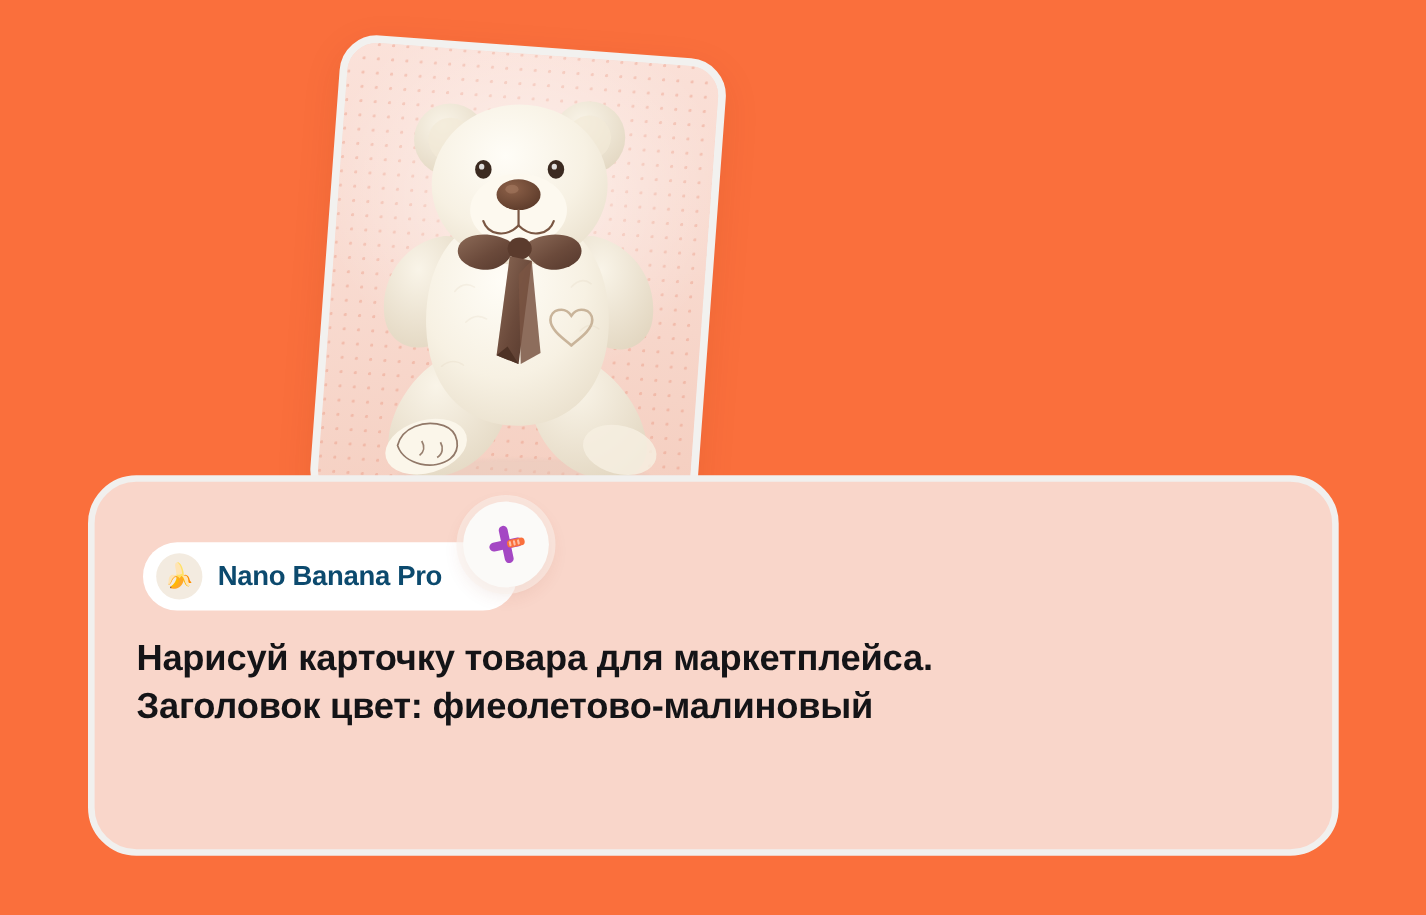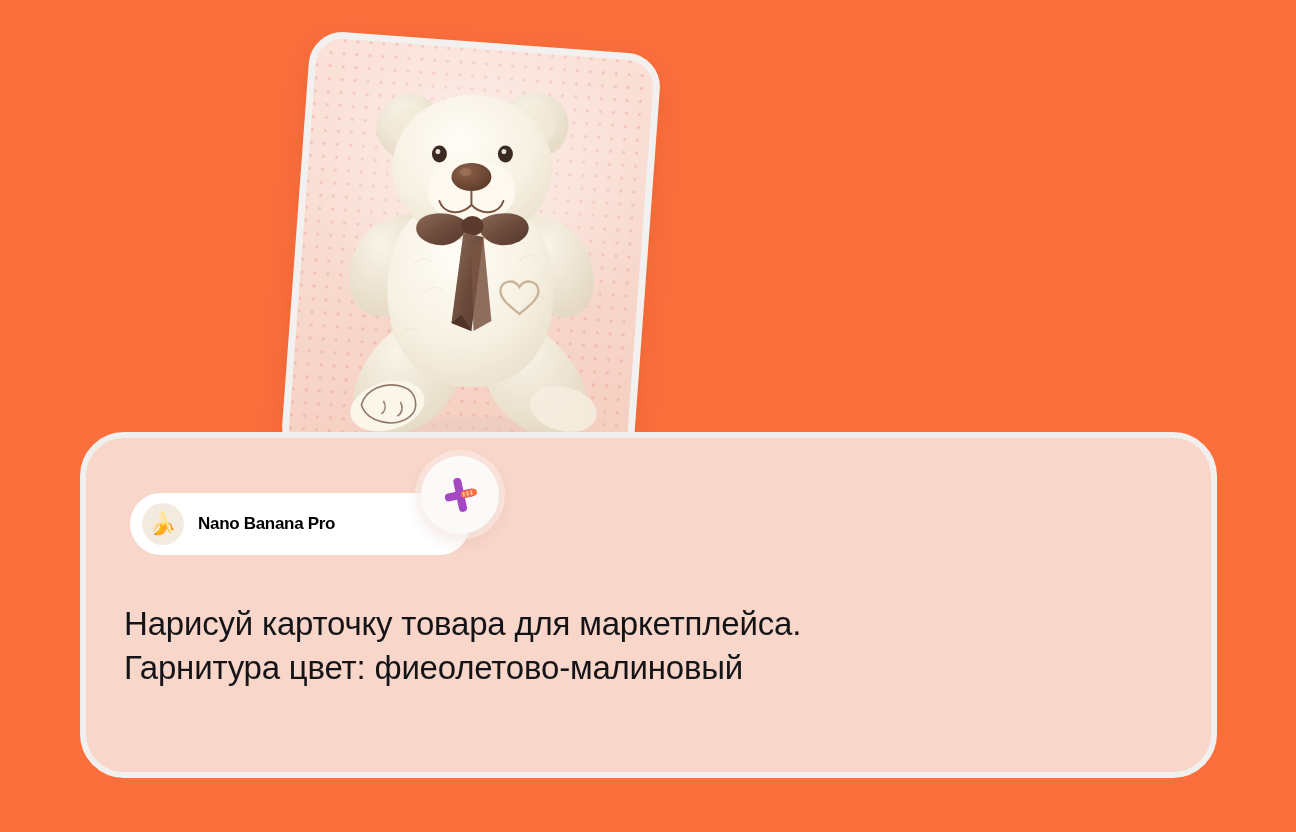--- a/index.html
+++ b/index.html
@@ -73,48 +73,48 @@
     white-space:nowrap;
   }
   .pill-avatar{
     width:42px; height:42px; border-radius:50%;
     background:#F3EBE0;
     display:flex; align-items:center; justify-content:center;
     font-size:22px; line-height:1;
     flex:0 0 auto;
   }
   .pill-label{
-    font-size:17px;
+    font-size:25px;
     font-weight:600;
-    color:#000000;
+    color:#0c4a6e;
     letter-spacing:-.3px;
   }
 
   
   .sparkle-badge{
     position:absolute;
     left:421px; top:456px;
     width:78px; height:78px;
     border-radius:50%;
     background:#FBFAF8;
     box-shadow:0 0 0 6px rgba(250,240,235,.55), 0 6px 18px rgba(140,60,30,.12);
     display:flex; align-items:center; justify-content:center;
     z-index:6;
   }
   .sparkle-badge svg{ width:46px; height:46px; display:block; }
 
   
   .prompt-text{
     position:absolute;
-    left:124px; top:602px;
+    left:124px; top:576px;
     width:1060px;
     z-index:5;
     color:#141417;
     font-size:33px;
-    font-weight:400;
+    font-weight:700;
     line-height:44px;
     letter-spacing:-.2px;
   }
   .prompt-line{ display:block; white-space:nowrap; }
 </style>
 </head>
 <body>
 
 <div class="stage">
 
@@ -230,16 +230,16 @@
           <rect x="27" y="21.6" width="2" height="5" rx="1"></rect>
           <rect x="31" y="21.6" width="2" height="5" rx="1"></rect>
           <rect x="35" y="21.6" width="2" height="5" rx="1"></rect>
         </g>
       </g>
     </svg>
   </div>
 
   <div class="prompt-text">
     <span class="prompt-line">Нарисуй карточку товара для маркетплейса.</span>
-    <span class="prompt-line">Гарнитура цвет: фиеолетово-малиновый</span>
+    <span class="prompt-line">Заголовок цвет: фиеолетово-малиновый</span>
   </div>
 
 </div>
 
 </body></html>

